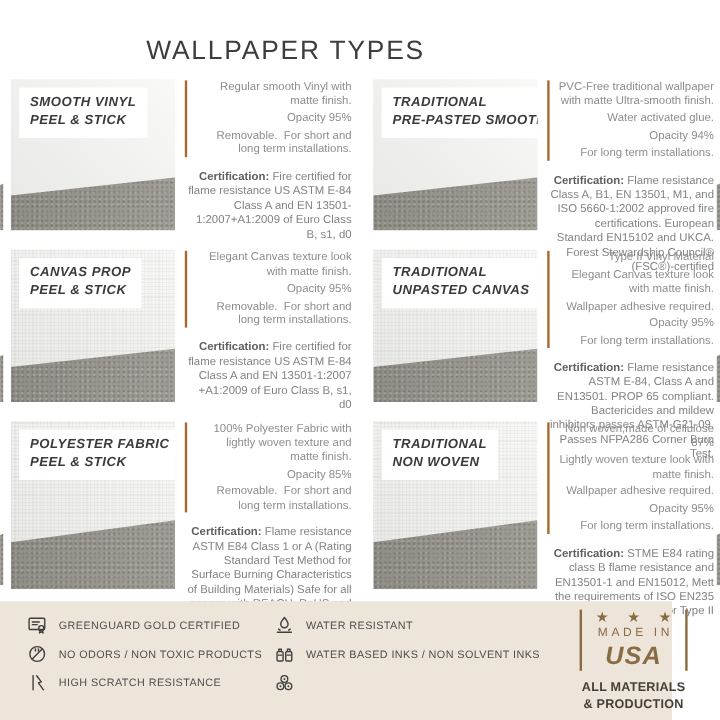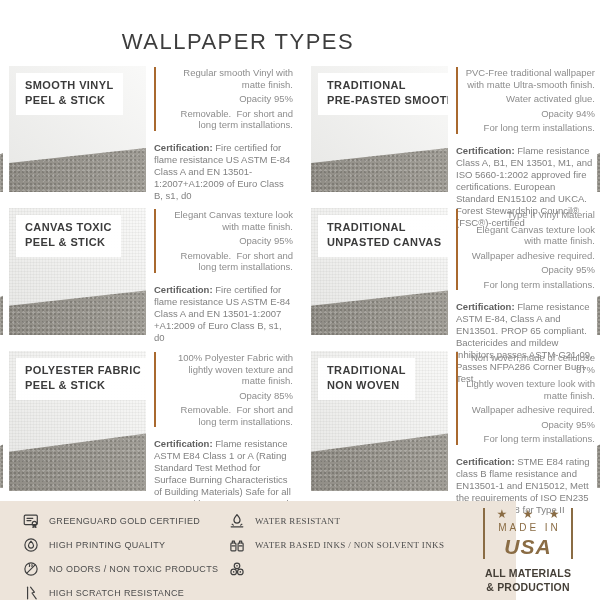--- a/index.html
+++ b/index.html
@@ -9,21 +9,21 @@
   
   .title{position:absolute;top:14px;left:0;width:476px;text-align:center;
          font-size:22px;font-weight:500;letter-spacing:1.5px;color:#3d3d3d;}
 
   
   .grid{position:absolute;top:66px;left:9px;width:586px;display:grid;
         grid-template-columns:1fr 1fr;grid-template-rows:126px 127px 140px;
         column-gap:18px;row-gap:16px;}
   .panel{display:flex;gap:8px;align-items:flex-start;}
   .sample{position:relative;width:137px;flex:none;overflow:hidden;
-          background:linear-gradient(to top right,#e7e7e5,#f9f9f8);}
+          background:linear-gradient(to top right,#e7e7e5,#f9f9f8);font-style:italic;}
   .sample.row0{height:126px;}
   .sample.row1{height:127px;}
   .sample.row2{height:140px;}
   .sample.canvas .wall, .sample.woven .wall{
       background-image:
         repeating-linear-gradient(0deg, rgba(120,120,115,.07) 0 1px, transparent 1px 3px),
         repeating-linear-gradient(90deg, rgba(120,120,115,.06) 0 1px, transparent 1px 3px);}
   .wall{position:absolute;inset:0;}
   .floor{position:absolute;inset:0;
          background:
@@ -34,33 +34,33 @@
          background-position:0 0,2px 2px,0 0;
          clip-path:polygon(0 77%,100% 65%,100% 100%,0 100%);}
   .sample.row2 .floor{clip-path:polygon(0 72%,100% 59%,100% 100%,0 100%);}
   .label-box{position:absolute;top:7px;left:7px;background:rgba(255,255,255,.96);
              padding:5px 9px 6px;color:#3b3b3b;font-size:11px;font-weight:600;
              letter-spacing:.4px;line-height:1.4;white-space:nowrap;}
   .info{flex:1;min-width:0;padding-top:1px;}
   .desc{border-left:2px solid #a9692f;padding-left:7px;}
   .dline{margin:0 0 3px;font-size:9.5px;line-height:11.5px;color:#8d8d8d;white-space:pre-wrap;text-align:right;}
   .dline:last-child{margin-bottom:0;}
-  .cert{margin:11px 0 0;font-size:9.5px;line-height:12px;color:#828282;padding-left:0;}
+  .cert{margin:11px 0 0;font-size:9.5px;line-height:12px;color:#828282;padding-left:0;text-align:right;}
   .cert b{color:#5f5f5f;font-weight:700;}
 
   
   .sliver{position:absolute;width:3px;overflow:hidden;}
   .sliver .floor{clip-path:polygon(0 70%,100% 69%,100% 100%,0 100%);}
 
   
-  .footer{position:absolute;left:0;top:501px;width:516px;height:99px;background:#ede4da;
+  .footer{position:absolute;left:0;top:501px;width:560px;height:99px;background:#ede4da;
           display:flex;align-items:flex-start;}
   .feat-col{display:flex;flex-direction:column;gap:1px;padding-top:8px;}
   .feat-col.left{margin-left:22px;width:196px;}
-  .feat-col.right{margin-left:10px;width:230px;font-family:Liberation Serif, serif;}
+  .feat-col.right{margin-left:10px;width:230px;}
   .feat{display:flex;align-items:center;gap:9px;height:23px;}
   .f-icon{width:18px;height:18px;flex:none;display:flex;align-items:center;justify-content:center;}
   .f-icon svg{width:18px;height:18px;stroke:#3f3f3f;fill:none;stroke-width:1.3;
               stroke-linecap:round;stroke-linejoin:round;}
   .f-icon svg .fill{fill:#3f3f3f;stroke:none;}
   .f-label{font-size:9px;font-weight:500;letter-spacing:.35px;color:#4d4d4d;white-space:nowrap;}
 
   
   .stamp{position:absolute;left:478px;top:508px;width:100px;text-align:center;color:#8a6c44;}
   .stamp-core{display:inline-block;border-left:2.5px solid #8a6c44;border-right:2.5px solid #8a6c44;
@@ -115,21 +115,21 @@
         </div>
       <p class="cert"><b class="cert-label">Certification:</b><span class="cert-text"> Flame resistance Class A, B1, EN 13501, M1, and ISO 5660-1:2002 approved fire certifications. European Standard EN15102 and UKCA. Forest Stewardship Council® (FSC®)-certified</span></p>
     </div>
   </section>
 
   <section class="panel">
     <div class="sample row1 canvas">
       <div class="wall"></div>
       <div class="floor"></div>
       <div class="label-box">
-        <div class="label-l1">CANVAS TOXIC</div>
+        <div class="label-l1">CANVAS PROP</div>
         <div class="label-l2">PEEL &amp; STICK</div>
       </div>
     </div>
     <div class="info">
       <div class="desc">
           <p class="dline">Elegant Canvas texture look with matte finish.</p>
           <p class="dline">Opacity 95%</p>
           <p class="dline">Removable.  For short and long term installations.</p>
         </div>
       <p class="cert"><b class="cert-label">Certification:</b><span class="cert-text"> Fire certified for flame resistance US ASTM E-84 Class A and EN 13501-1:2007 +A1:2009 of Euro Class B, s1, d0</span></p>
@@ -224,29 +224,20 @@
           <svg viewBox="0 0 20 20">
             <rect x="2.5" y="3.5" width="14.5" height="10.5" rx="1.2"></rect>
             <path d="M5.5 7h6.5M5.5 9.5h4.5"></path>
             <circle cx="13.8" cy="12.8" r="2.4"></circle>
             <path d="M12.8 14.8l-.7 2.4 1.7-.9 1.7.9-.7-2.4"></path>
           </svg>
         </span>
     <span class="f-label">GREENGUARD GOLD CERTIFIED</span>
   </div>
 
-  <div class="feat">
-    <span class="f-icon">
-          <svg viewBox="0 0 20 20">
-            <circle cx="10" cy="10" r="6.8"></circle>
-            <path d="M10 5.8c-1.9 2.1-2.8 3.5-2.8 4.8a2.8 2.8 0 0 0 5.6 0c0-1.3-.9-2.7-2.8-4.8z"></path>
-          </svg>
-        </span>
-    <span class="f-label">HIGH PRINTING QUALITY</span>
-  </div>
 
   <div class="feat">
     <span class="f-icon">
           <svg viewBox="0 0 20 20">
             <circle cx="10" cy="10" r="6.8"></circle>
             <path d="M5.4 14.6L14.6 5.4"></path>
             <path d="M8.2 7.2q.7-1 0-2M11 7.2q.7-1 0-2"></path>
           </svg>
         </span>
     <span class="f-label">NO ODORS / NON TOXIC PRODUCTS</span>

